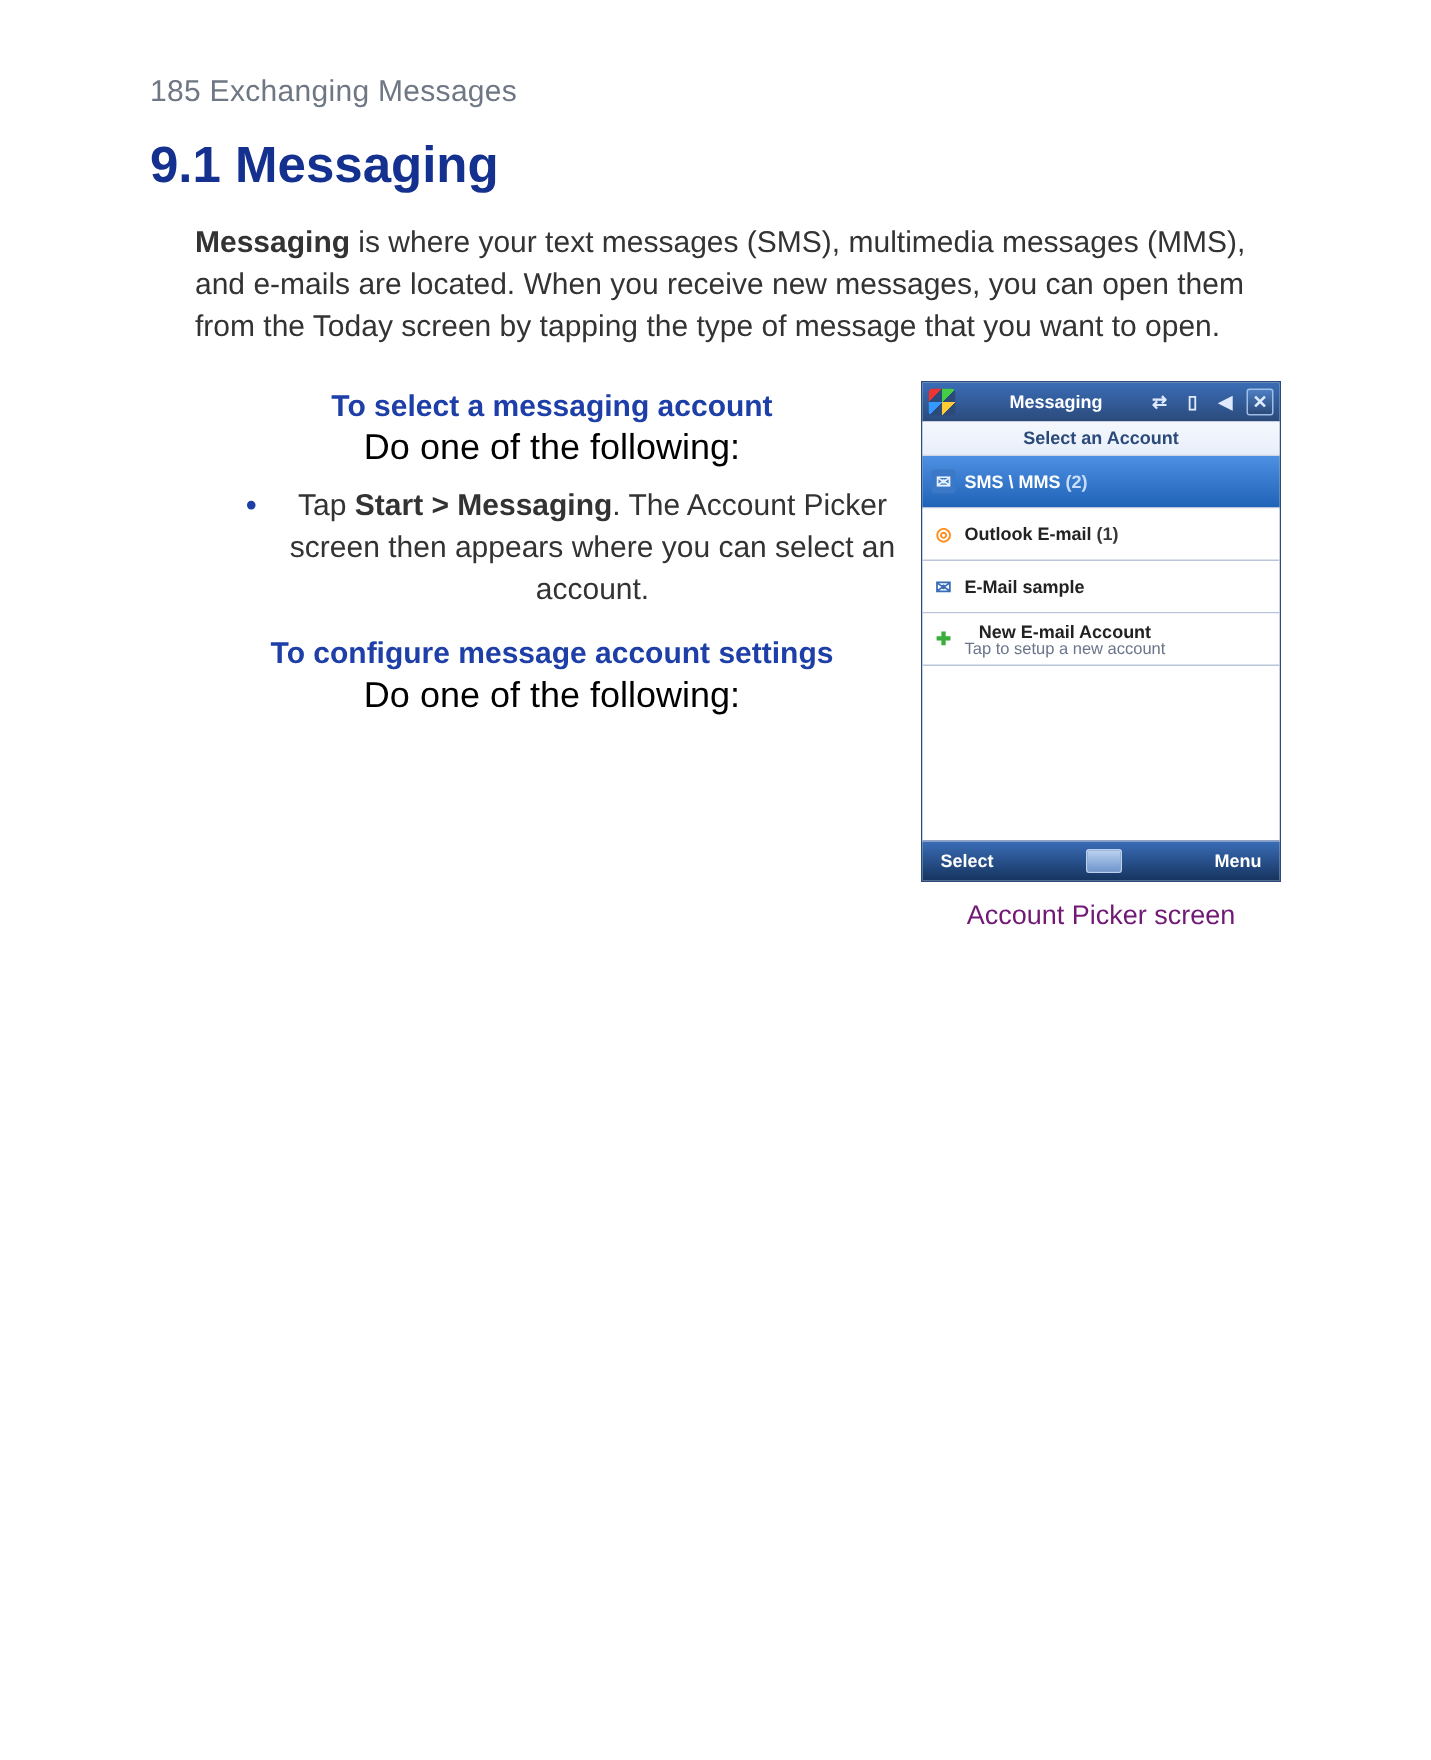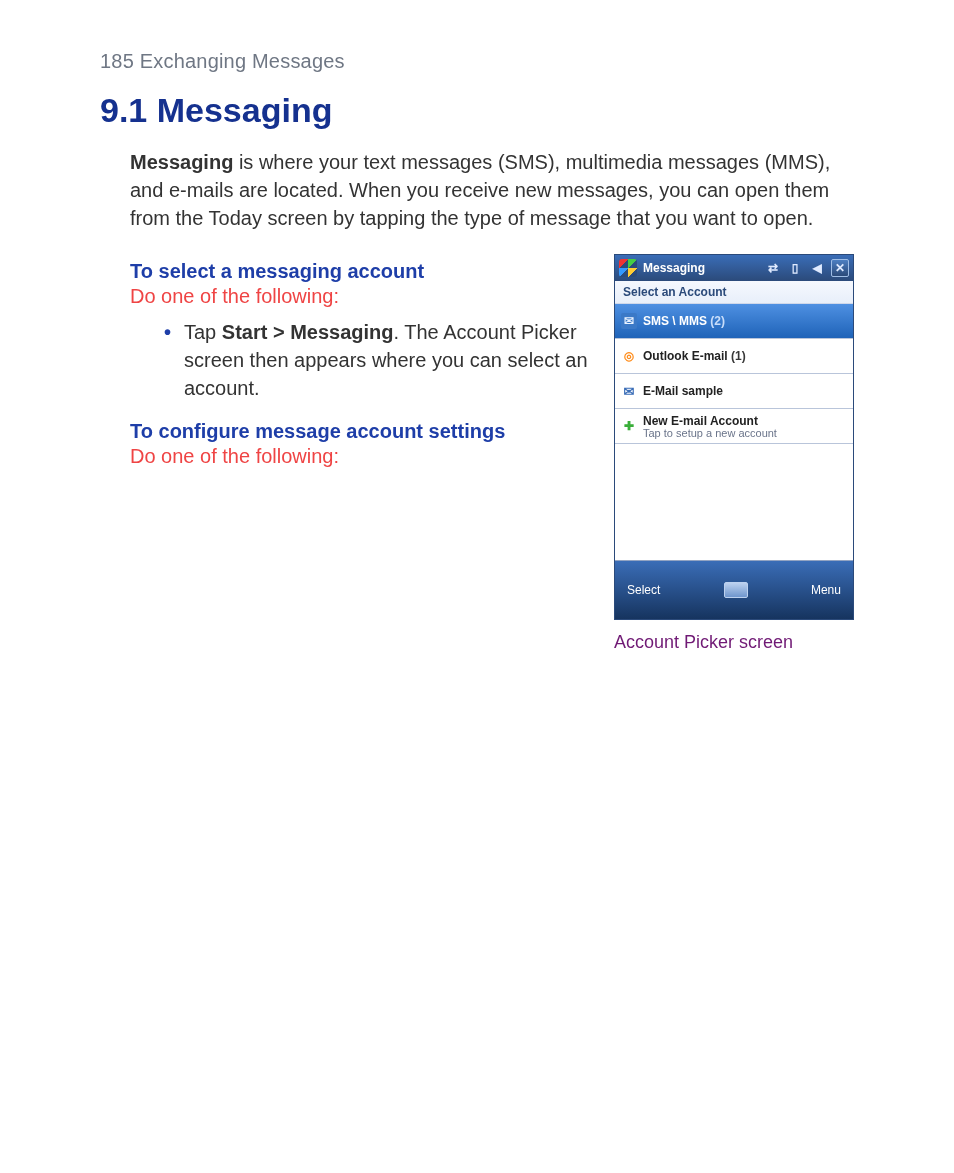--- a/index.html
+++ b/index.html
@@ -34,31 +34,32 @@
     line-height: 1.4;
     color: #333;
     margin: 0 4px 18px 30px;
   }
   .intro .bold { font-weight: 700; }
   .columns {
     display: flex;
     align-items: flex-start;
     gap: 8px;
     margin-left: 30px;
+    text-align: center;
   }
   .textcol { flex: 1 1 auto; }
   .subhead {
     color: #1e3ea8;
     font-weight: 700;
     font-size: 20px;
     margin: 10px 0 2px 0;
   }
   .lead {
-    font-size: 20px;
-    color: #ef4444;
+    font-size: 24px;
+    color: #000000;
     margin: 0 0 10px 0;
   }
   ul.steps {
     list-style: none;
     margin: 0 0 18px 0;
     padding: 0 0 0 34px;
   }
   ul.steps li {
     position: relative;
     font-size: 20px;
@@ -174,23 +175,23 @@
   .ic-mail    { color: #3a6db7; font-size: 13px; }
   .ic-new     { color: #3aae3a; }
   .spacer { height: 116px; background:#fff; border-bottom: 1px solid #93a4c2; }
   .bottombar {
     height: 26px;
     background: linear-gradient(#3a6db7, #16345f);
     display: flex;
     align-items: center;
     justify-content: space-between;
     color: #fff;
-    font-weight: 400;
-    font-size: 12px;
-    padding: 16px 12px;
+    font-weight: 700;
+    font-size: 12px;
+    padding: 0 12px;
   }
   .kbd {
     width: 22px; height: 14px;
     border: 1px solid #bcd1ef;
     border-radius: 2px;
     background: linear-gradient(#bcd1ef, #6f96cd);
   }
 </style>
 </head>
 <body>

